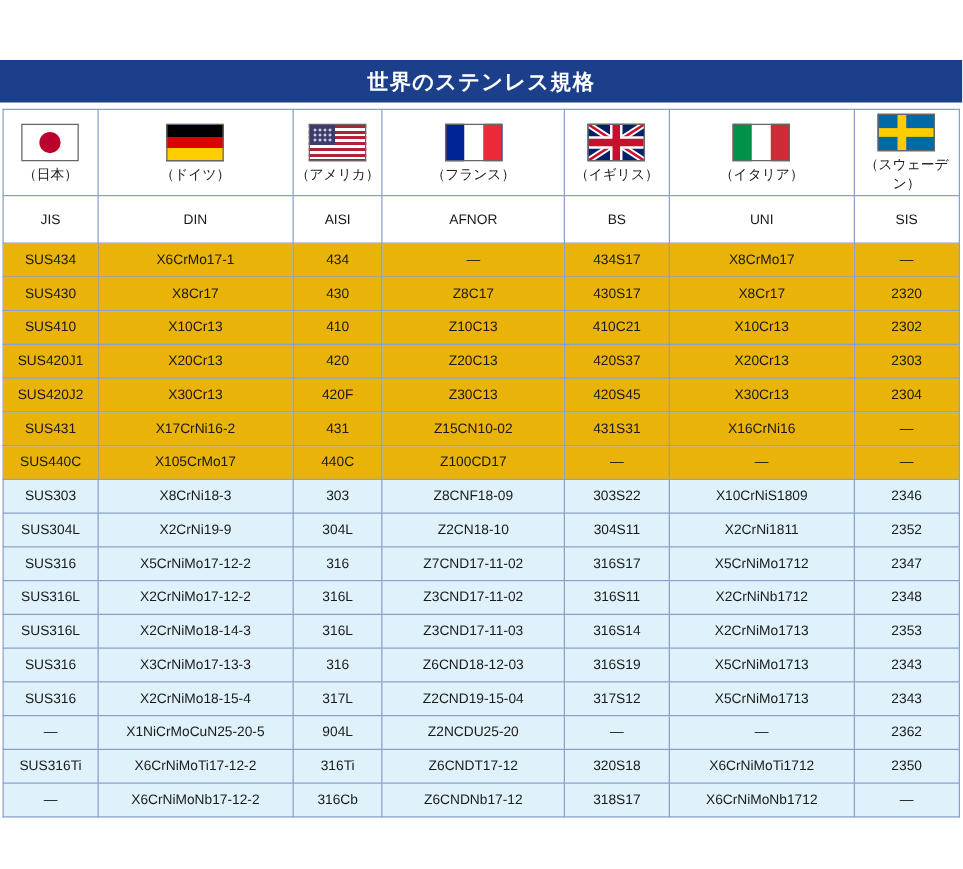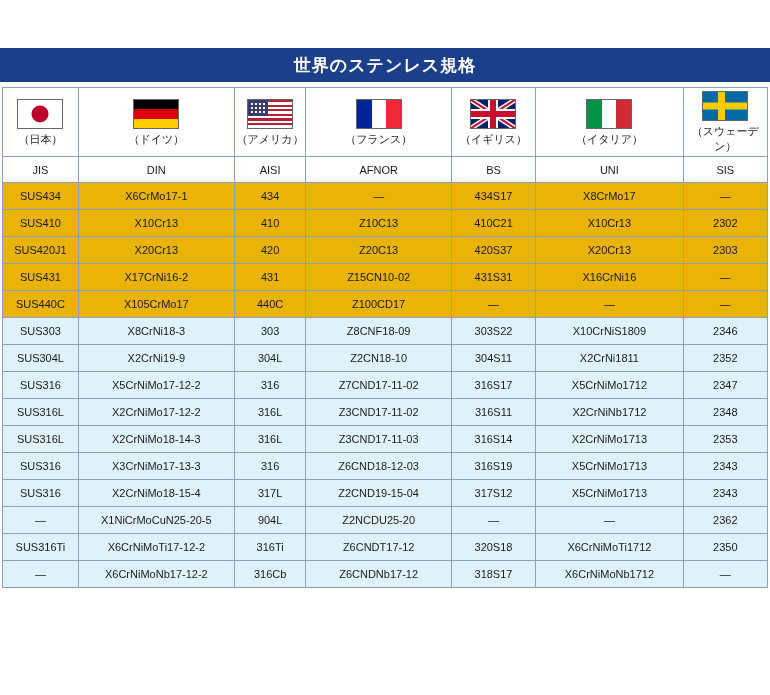--- a/index.html
+++ b/index.html
@@ -126,21 +126,21 @@
   .flag-gb .vw { position: absolute; top: 0; left: 50%; height: 100%; width: 10px; background: #fff; transform: translateX(-50%); }
   .flag-gb .hr { position: absolute; left: 0; top: 50%; width: 100%; height: 6px; background: #C8102E; transform: translateY(-50%); }
   .flag-gb .vr { position: absolute; top: 0; left: 50%; height: 100%; width: 6px; background: #C8102E; transform: translateX(-50%); }
   
   .flag-it { background: linear-gradient(to right, #009246 0 33.33%, #ffffff 33.33% 66.66%, #ce2b37 66.66% 100%); }
   
   .flag-se { background: #006aa7; }
   .flag-se .hy { position: absolute; left: 0; top: 50%; width: 100%; height: 7px; background: #fecc00; transform: translateY(-50%); }
   .flag-se .vy { position: absolute; top: 0; left: 15px; height: 100%; width: 7px; background: #fecc00; }
 
-  tr.code-row td { background: #ffffff; font-weight: normal; height: 26px; }
+  tr.code-row td { background: #ffffff; font-weight: normal; height: 38px; }
   tr.pink td { background: #eab308; }
   tr.blue td { background: #dff2fb; }
 </style>
 </head>
 <body>
 
 <div id="page">
 
   <div class="title-bar">世界のステンレス規格</div>
 
@@ -229,38 +229,56 @@
         <tr class="pink">
           <td>SUS434</td>
           <td>X6CrMo17-1</td>
           <td>434</td>
           <td>—</td>
           <td>434S17</td>
           <td>X8CrMo17</td>
           <td>—</td>
         </tr>
         <tr class="pink">
+          <td>SUS430</td>
+          <td>X8Cr17</td>
+          <td>430</td>
+          <td>Z8C17</td>
+          <td>430S17</td>
+          <td>X8Cr17</td>
+          <td>2320</td>
+        </tr>
+        <tr class="pink">
           <td>SUS410</td>
           <td>X10Cr13</td>
           <td>410</td>
           <td>Z10C13</td>
           <td>410C21</td>
           <td>X10Cr13</td>
           <td>2302</td>
         </tr>
         <tr class="pink">
           <td>SUS420J1</td>
           <td>X20Cr13</td>
           <td>420</td>
           <td>Z20C13</td>
           <td>420S37</td>
           <td>X20Cr13</td>
           <td>2303</td>
         </tr>
         <tr class="pink">
+          <td>SUS420J2</td>
+          <td>X30Cr13</td>
+          <td>420F</td>
+          <td>Z30C13</td>
+          <td>420S45</td>
+          <td>X30Cr13</td>
+          <td>2304</td>
+        </tr>
+        <tr class="pink">
           <td>SUS431</td>
           <td>X17CrNi16-2</td>
           <td>431</td>
           <td>Z15CN10-02</td>
           <td>431S31</td>
           <td>X16CrNi16</td>
           <td>—</td>
         </tr>
         <tr class="pink">
           <td>SUS440C</td>

